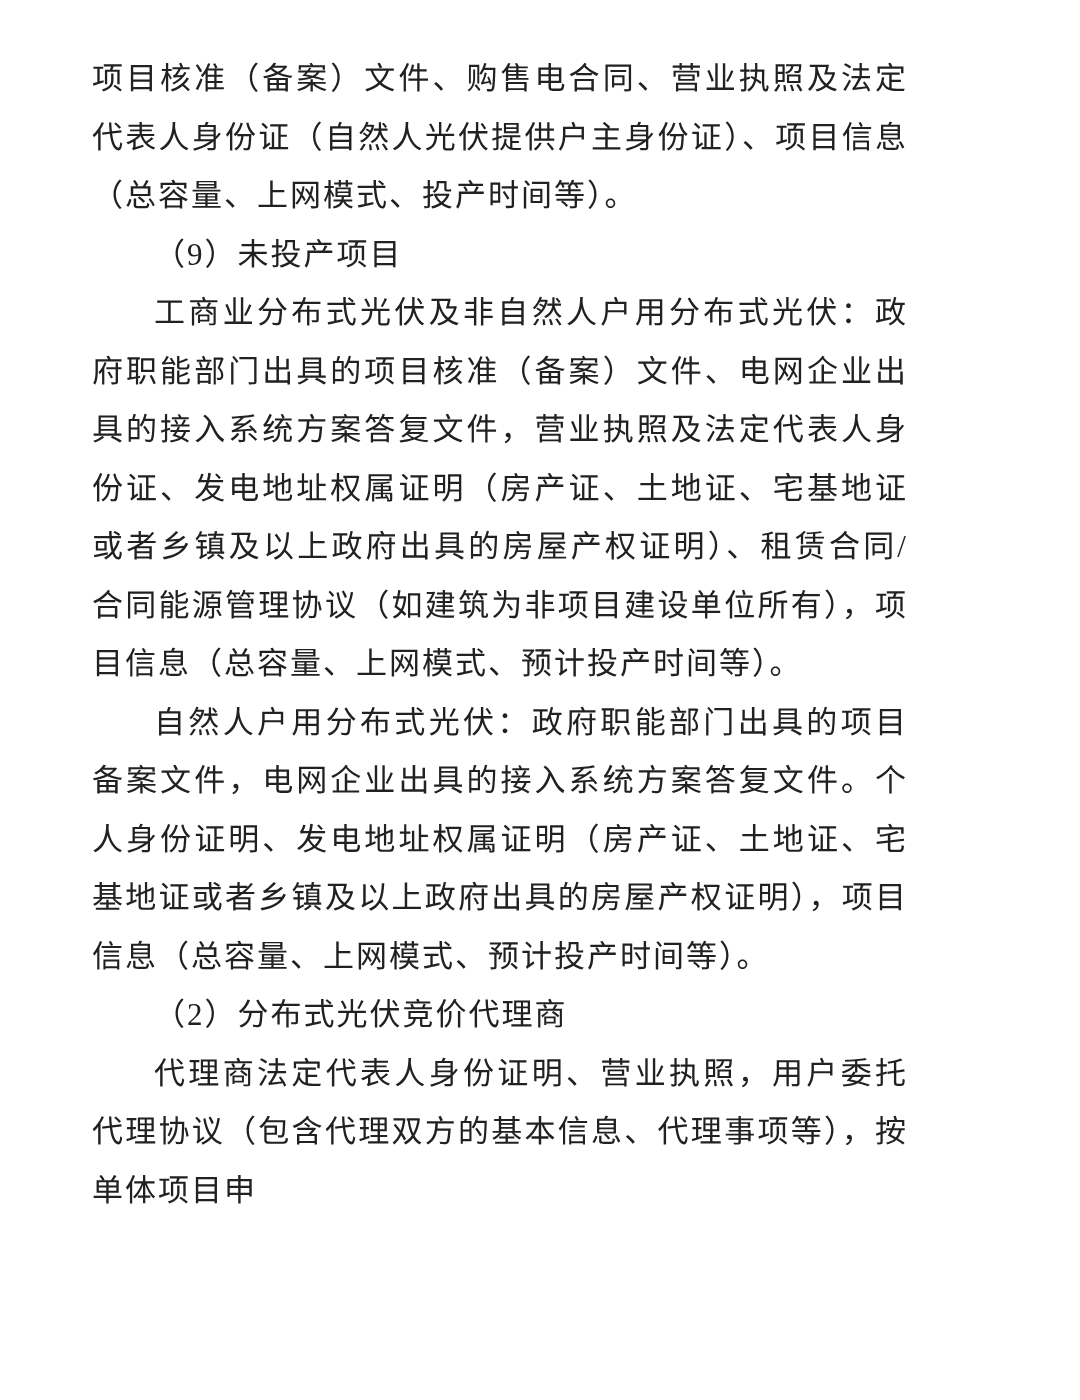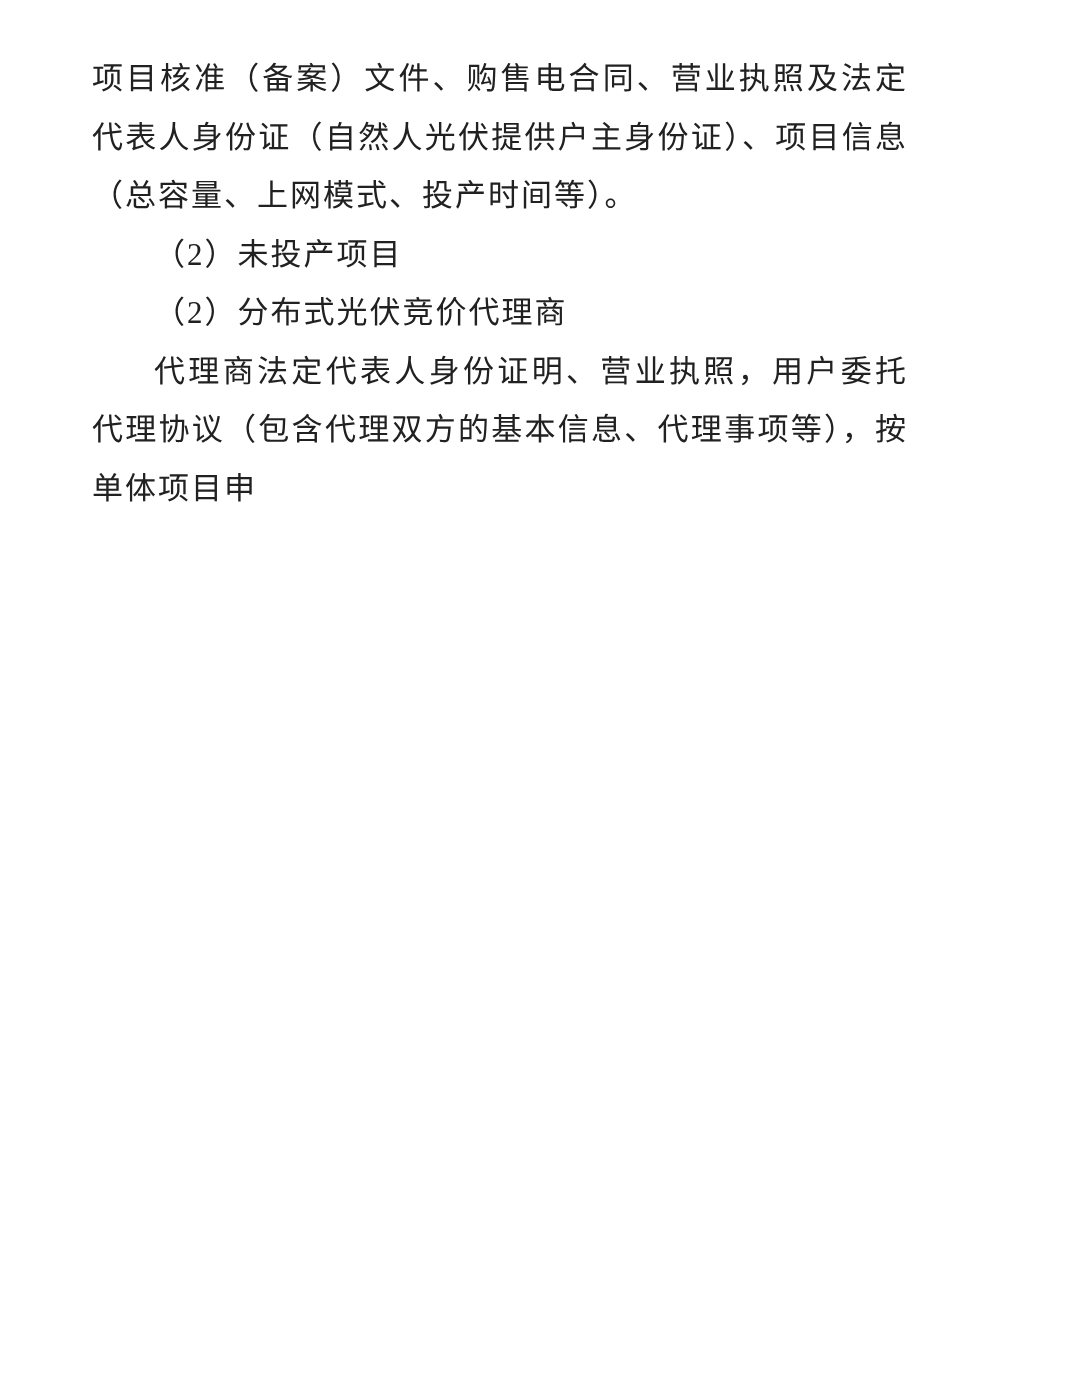--- a/index.html
+++ b/index.html
@@ -32,17 +32,19 @@
   .doc-body p.indent {
     text-indent: 2em;
   }
 </style>
 </head>
 <body>
 
 <div class="page">
   <div class="doc-body">
       <p class="">项目核准（备案）文件、购售电合同、营业执照及法定代表人身份证（自然人光伏提供户主身份证）、项目信息（总容量、上网模式、投产时间等）。</p>
-      <p class="indent">（2）未投产项目</p>
+      <p class="indent">（9）未投产项目</p>
+      <p class="indent">工商业分布式光伏及非自然人户用分布式光伏：政府职能部门出具的项目核准（备案）文件、电网企业出具的接入系统方案答复文件，营业执照及法定代表人身份证、发电地址权属证明（房产证、土地证、宅基地证或者乡镇及以上政府出具的房屋产权证明）、租赁合同/合同能源管理协议（如建筑为非项目建设单位所有），项目信息（总容量、上网模式、预计投产时间等）。</p>
+      <p class="indent">自然人户用分布式光伏：政府职能部门出具的项目备案文件，电网企业出具的接入系统方案答复文件。个人身份证明、发电地址权属证明（房产证、土地证、宅基地证或者乡镇及以上政府出具的房屋产权证明），项目信息（总容量、上网模式、预计投产时间等）。</p>
       <p class="indent">（2）分布式光伏竞价代理商</p>
       <p class="indent">代理商法定代表人身份证明、营业执照，用户委托代理协议（包含代理双方的基本信息、代理事项等），按单体项目申</p>
     </div>
 </div>
 
 </body></html>

